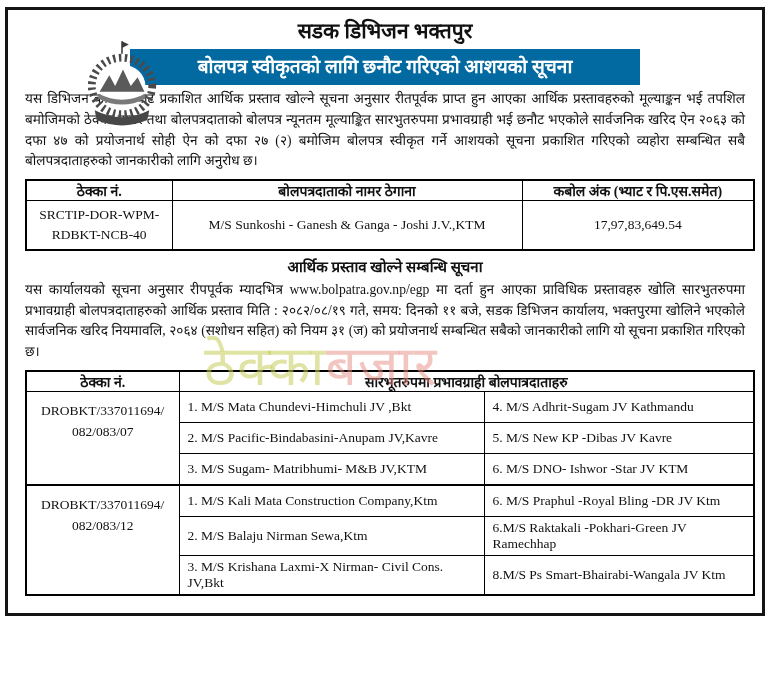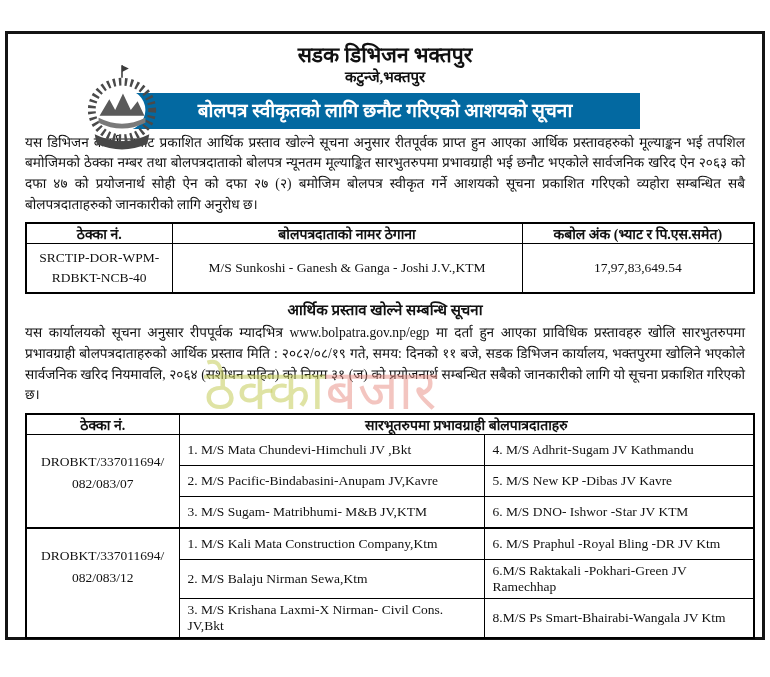--- a/index.html
+++ b/index.html
@@ -4,21 +4,20 @@
 <style>
   html,body{margin:0;padding:0;background:#fff;}
   .page{
     position:relative;
     width:770px;height:621px;
     background:#fff;
     font-family:"Liberation Serif", serif;
     color:#111;
     overflow:hidden;
     box-sizing:border-box;
-    margin-top:24px;
   }
   .frame{
     position:absolute;left:5px;top:7px;right:5px;bottom:5px;
     border:3px solid #141414;
     box-sizing:border-box;
     padding:4px 17px 0 17px;
   }
   
   .header{position:relative;text-align:center;}
   .emblem{position:absolute;left:58px;top:22px;width:78px;height:90px;}
@@ -43,21 +42,21 @@
   
   table{border-collapse:collapse;width:728px;margin:7px auto 0 auto;table-layout:fixed;}
   table, th, td{border:1px solid #000;}
   table{border-width:2px;}
   th{font-size:14px;font-weight:bold;padding:0 4px;text-align:center;}
   td{font-size:13.5px;padding:3px 8px;vertical-align:middle;}
   .t1 td{height:42px;text-align:center;}
   .t1 .contract{white-space:pre-line;line-height:1.5;}
   .t2 td{height:24px;}
   .t2 td.contract{
-    text-align:center;vertical-align:top;padding-top:16px;
+    text-align:center;vertical-align:top;padding-top:8px;
     white-space:pre-line;line-height:1.6;
   }
   .t2 tr.group-start td{border-top:2px solid #000;}
   
   .sec-heading{font-size:15px;font-weight:bold;text-align:center;margin-top:5px;}
   .sub-heading{font-size:14px;font-weight:bold;text-align:center;margin-top:3px;}
   
   .watermark{
     position:absolute;left:204px;top:326px;
     font-size:55px;font-weight:normal;letter-spacing:1px;
@@ -79,21 +78,20 @@
           <path d="M40 1 l7 3.5 -7 3.5 z" fill="#3a3a3a"></path>
           <line x1="40" y1="1" x2="40" y2="14" stroke="#3a3a3a" stroke-width="1.6"></line>
           <ellipse cx="40" cy="47" rx="31" ry="29" fill="none" stroke="#4a4a4a" stroke-width="8" stroke-dasharray="2.5 3.5"></ellipse>
           <ellipse cx="40" cy="47" rx="24" ry="22" fill="#ffffff"></ellipse>
           <path d="M17 53 L27 36 L33 47 L41 30 L49 47 L56 38 L63 53 Z" fill="#5a5a5a"></path>
           <path d="M16 55 Q40 67 64 55 L64 60 Q40 72 16 60 Z" fill="#7a7a7a"></path>
           <path d="M12 72 Q40 86 68 72 L66 82 Q40 93 14 82 Z" fill="#474747"></path>
         </svg>
       </span>
       <div class="org-name">सडक डिभिजन भक्तपुर</div>
-      <div class="org-address">कटुन्जे,भक्तपुर</div>
       <div class="banner">बोलपत्र स्वीकृतको लागि छनौट गरिएको आशयको सूचना</div>
     </div>
 
     <div class="para">यस डिभिजन कार्यालयबाट प्रकाशित आर्थिक प्रस्ताव खोल्ने सूचना अनुसार रीतपूर्वक प्राप्त हुन आएका आर्थिक प्रस्तावहरुको मूल्याङ्कन भई तपशिल बमोजिमको ठेक्का नम्बर तथा  बोलपत्रदाताको बोलपत्र न्यूनतम मूल्याङ्कित सारभुतरुपमा प्रभावग्राही भई छनौट भएकोले सार्वजनिक खरिद  ऐन २०६३ को दफा ४७ को प्रयोजनार्थ सोही ऐन  को दफा २७ (२) बमोजिम बोलपत्र स्वीकृत गर्ने आशयको सूचना प्रकाशित गरिएको व्यहोरा सम्बन्धित सबै बोलपत्रदाताहरुको जानकारीको लागि अनुरोध छ।</div>
 
     <table class="t1">
       <colgroup>
           <col style="width:146px">
           <col style="width:350px">
           <col style="width:232px">

